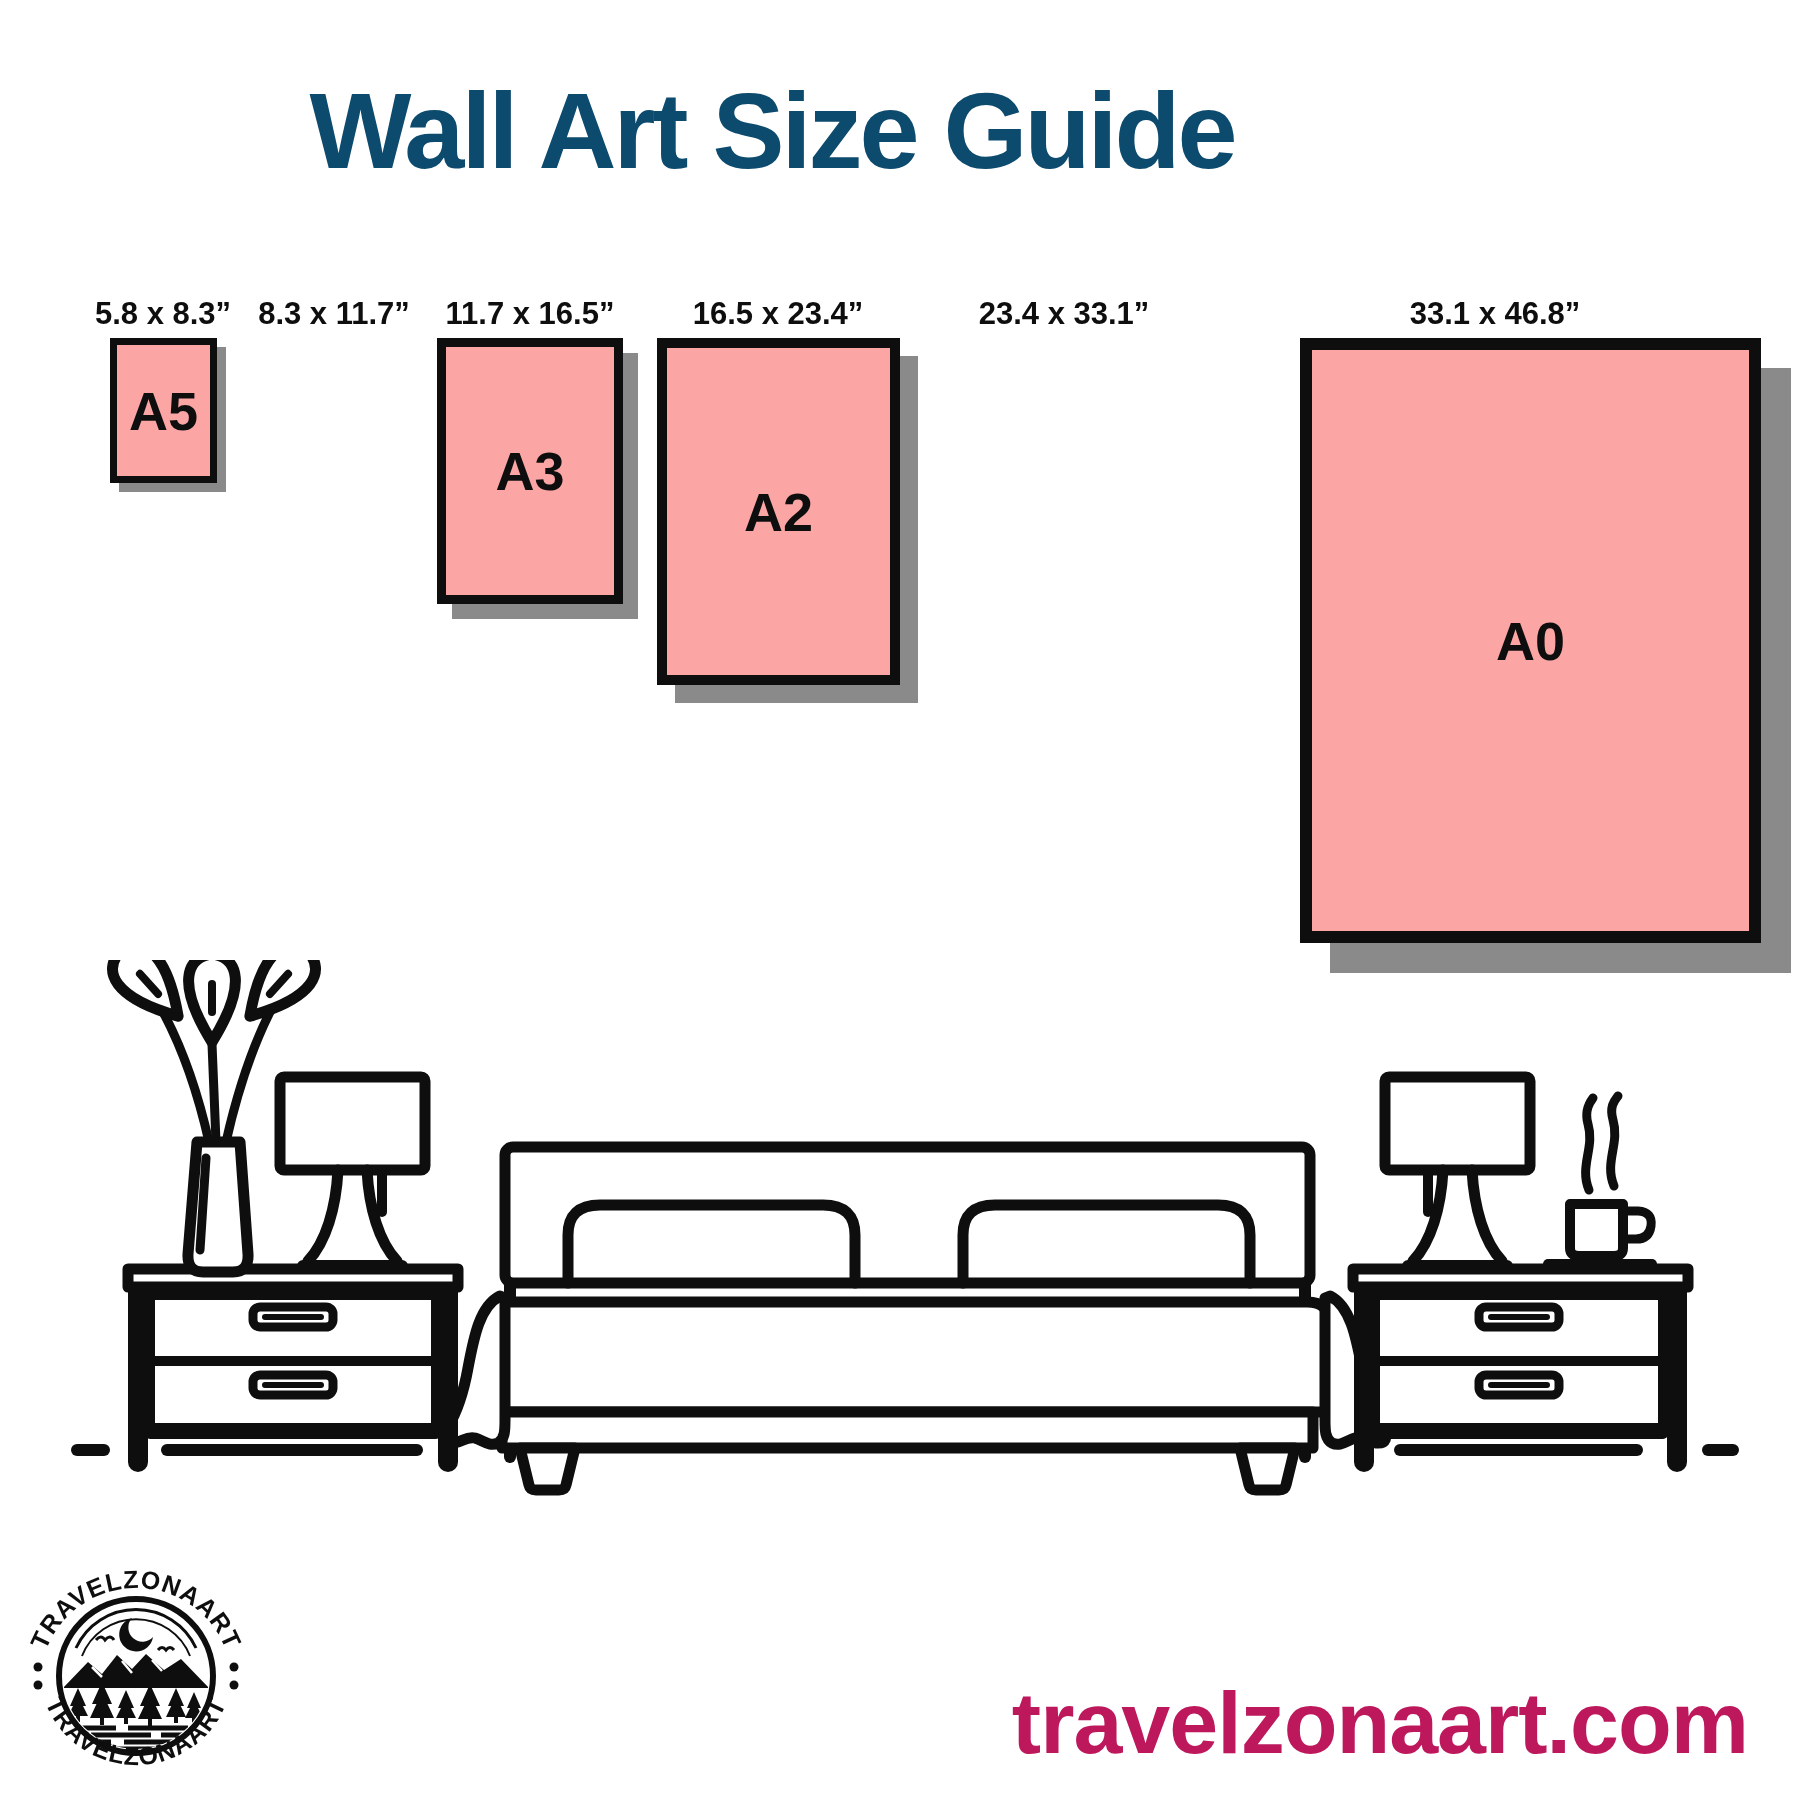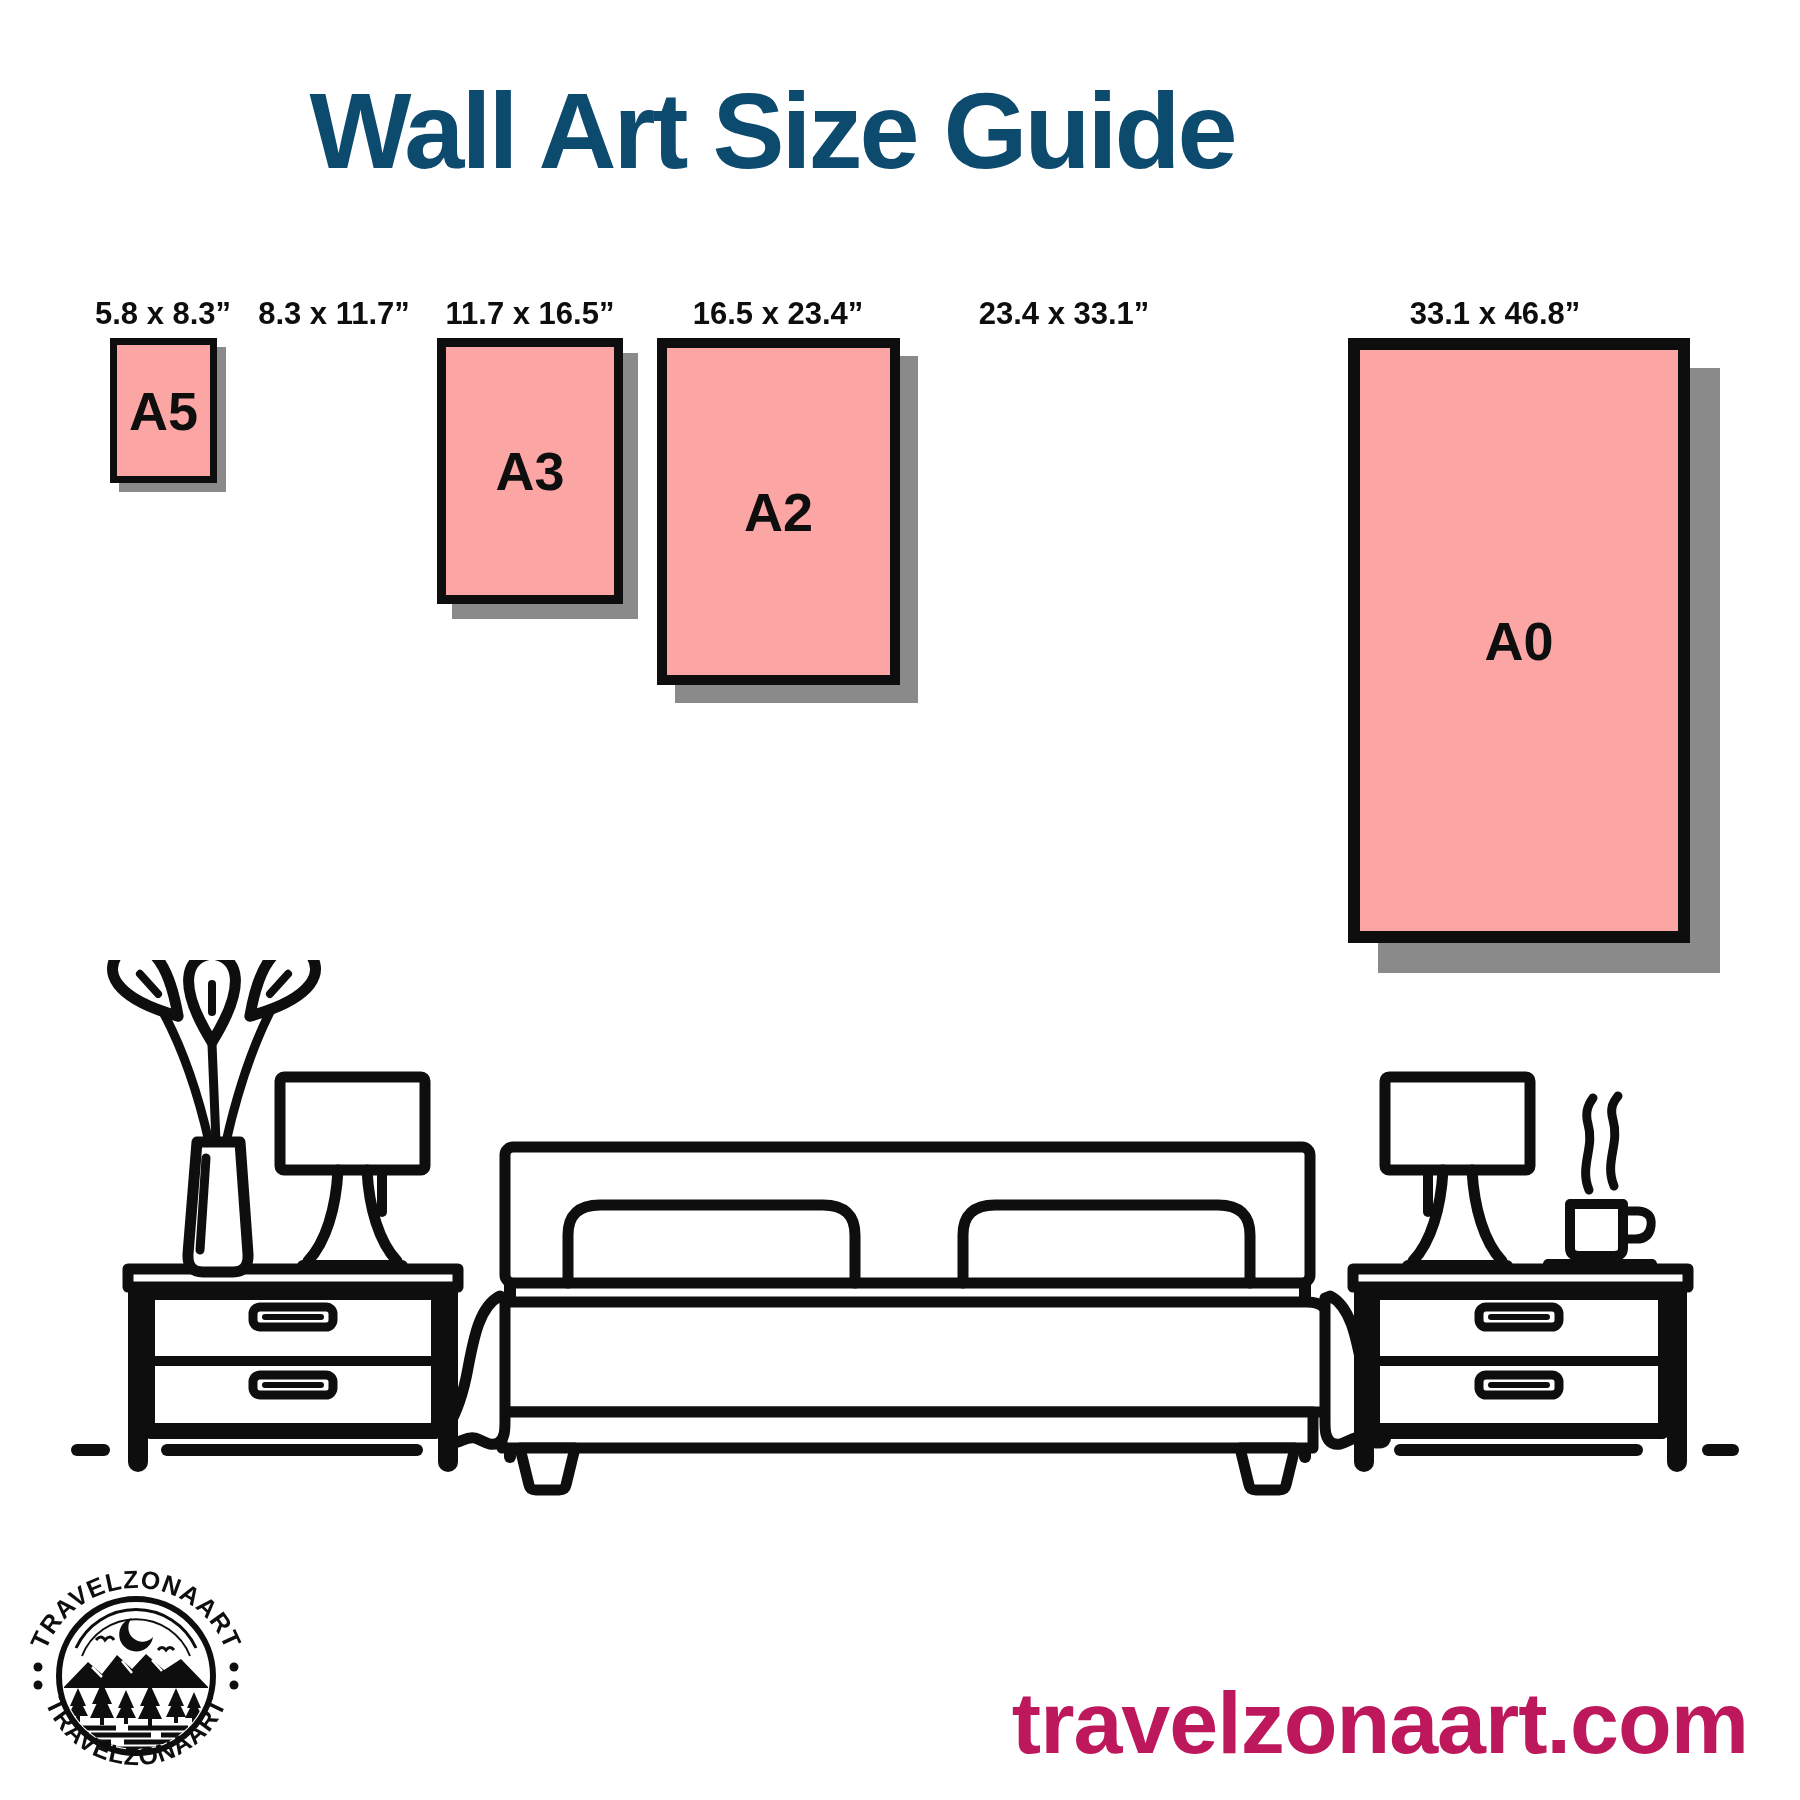--- a/index.html
+++ b/index.html
@@ -21,21 +21,21 @@
     position:absolute;top:338px;box-sizing:border-box;background:#fca5a5;
     border-style:solid;border-color:#0e0e0e;
     display:flex;align-items:center;justify-content:center;
   }
   .frame .size-name{font-size:54px;font-weight:700;color:#0e0e0e;}
   .f-a5{left:110px;width:107px;height:145px;border-width:7px;box-shadow:9px 9px 0 0 #8a8a8a;}
   .f-a4{left:258px;width:152px;height:184px;border-width:8px;box-shadow:12px 12px 0 0 #8a8a8a;}
   .f-a3{left:437px;width:186px;height:266px;border-width:9px;box-shadow:15px 15px 0 0 #8a8a8a;}
   .f-a2{left:657px;width:243px;height:347px;border-width:10px;box-shadow:18px 18px 0 0 #8a8a8a;}
   .f-a1{left:947px;width:306px;height:465px;border-width:11px;box-shadow:20px 20px 0 0 #8a8a8a;}
-  .f-a0{left:1300px;width:342px;height:605px;border-width:12px;box-shadow:30px 30px 0 0 #8a8a8a;margin-left:48px;}
+  .f-a0{left:1300px;width:461px;height:605px;border-width:12px;box-shadow:30px 30px 0 0 #8a8a8a;}
   .l-a5{left:163px;} .l-a4{left:334px;} .l-a3{left:530px;}
   .l-a2{left:778px;} .l-a1{left:1064px;} .l-a0{left:1495px;}
   
   #scene{position:absolute;left:0;top:960px;width:1800px;height:560px;}
   
   #logo{position:absolute;left:22px;top:1562px;width:228px;height:228px;}
   #website{
     position:absolute;right:52px;top:1672px;font-size:88px;font-weight:800;
     letter-spacing:-1px;color:#be185d;white-space:nowrap;
   }

